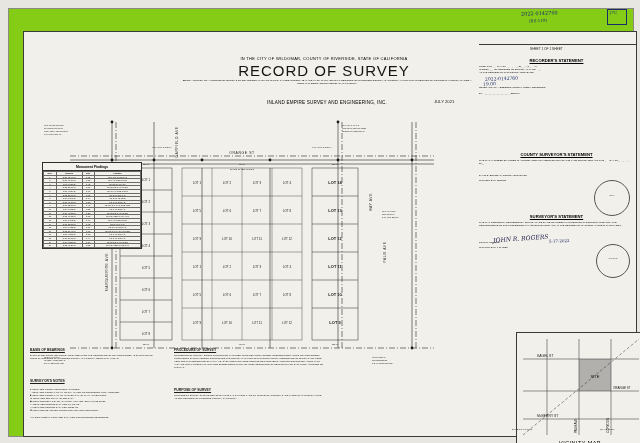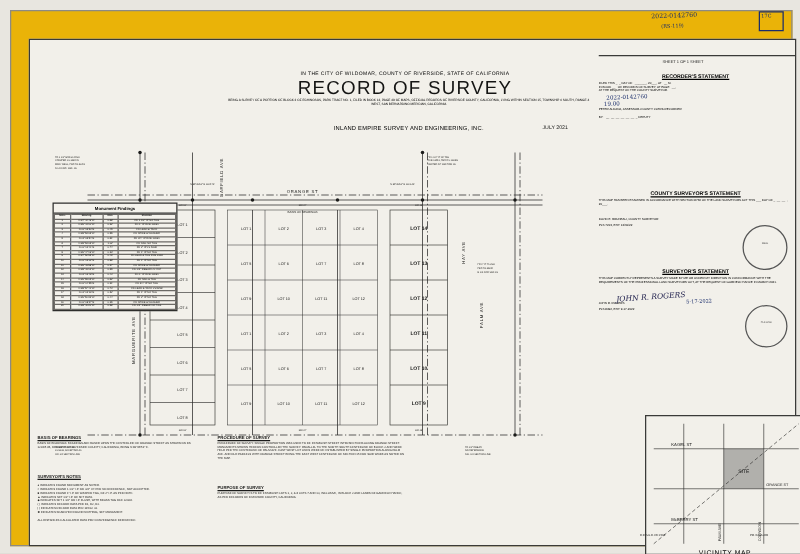--- a/index.html
+++ b/index.html
@@ -8,21 +8,21 @@
     background:#c9c5bd;
     font-family:"Liberation Sans", sans-serif;
     overflow:hidden;
   }
   #sheet{
     position:absolute;left:0;top:0;width:640px;height:443px;
     background:#e8e6e0;
   }
   .paper{
     position:absolute;left:8px;top:8px;width:624px;height:427px;
-    background:#eab308;
+    background:#84cc16;
     border:1px solid #8d8a83;
   }
   .frame{
     position:absolute;left:14px;top:22px;width:612px;height:404px;
     border:1px solid #3a3a38;
     background:#f2f0ea;
   }
   .txt{position:absolute;color:#1b1b1a;line-height:1.12;}
   .ctr{text-align:center;}
   .xtiny{font-size:2.2px;}

